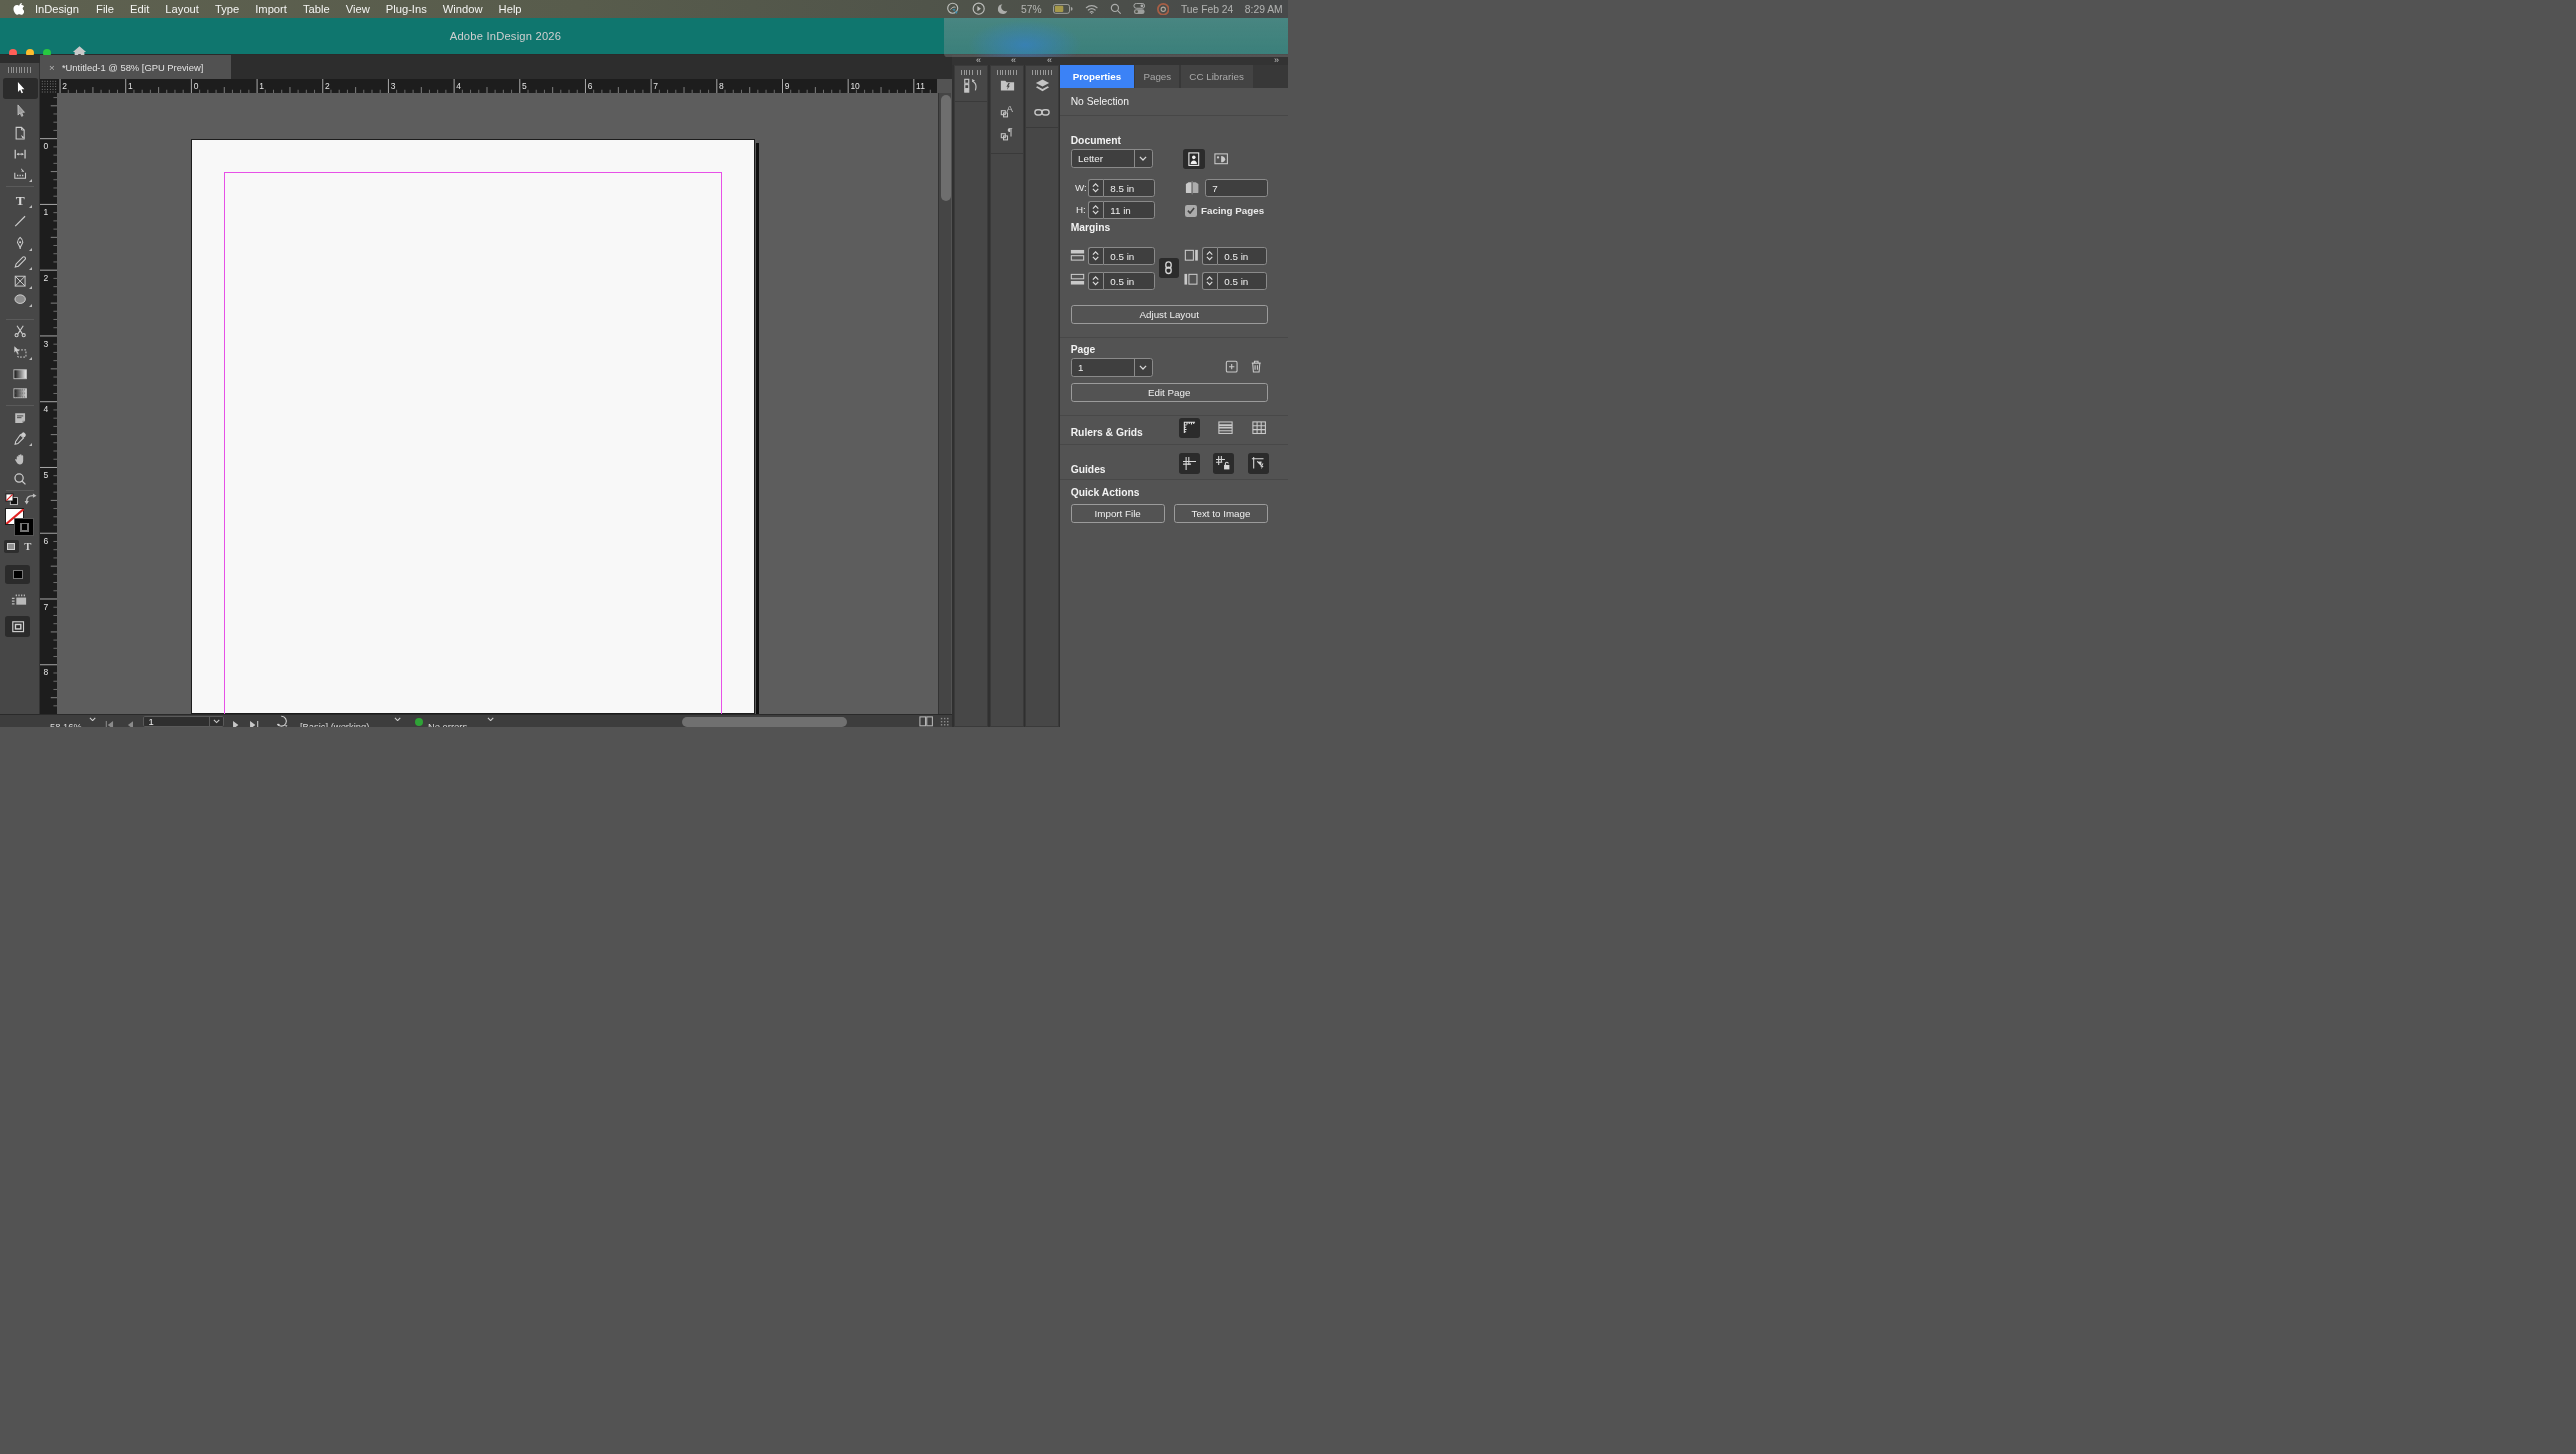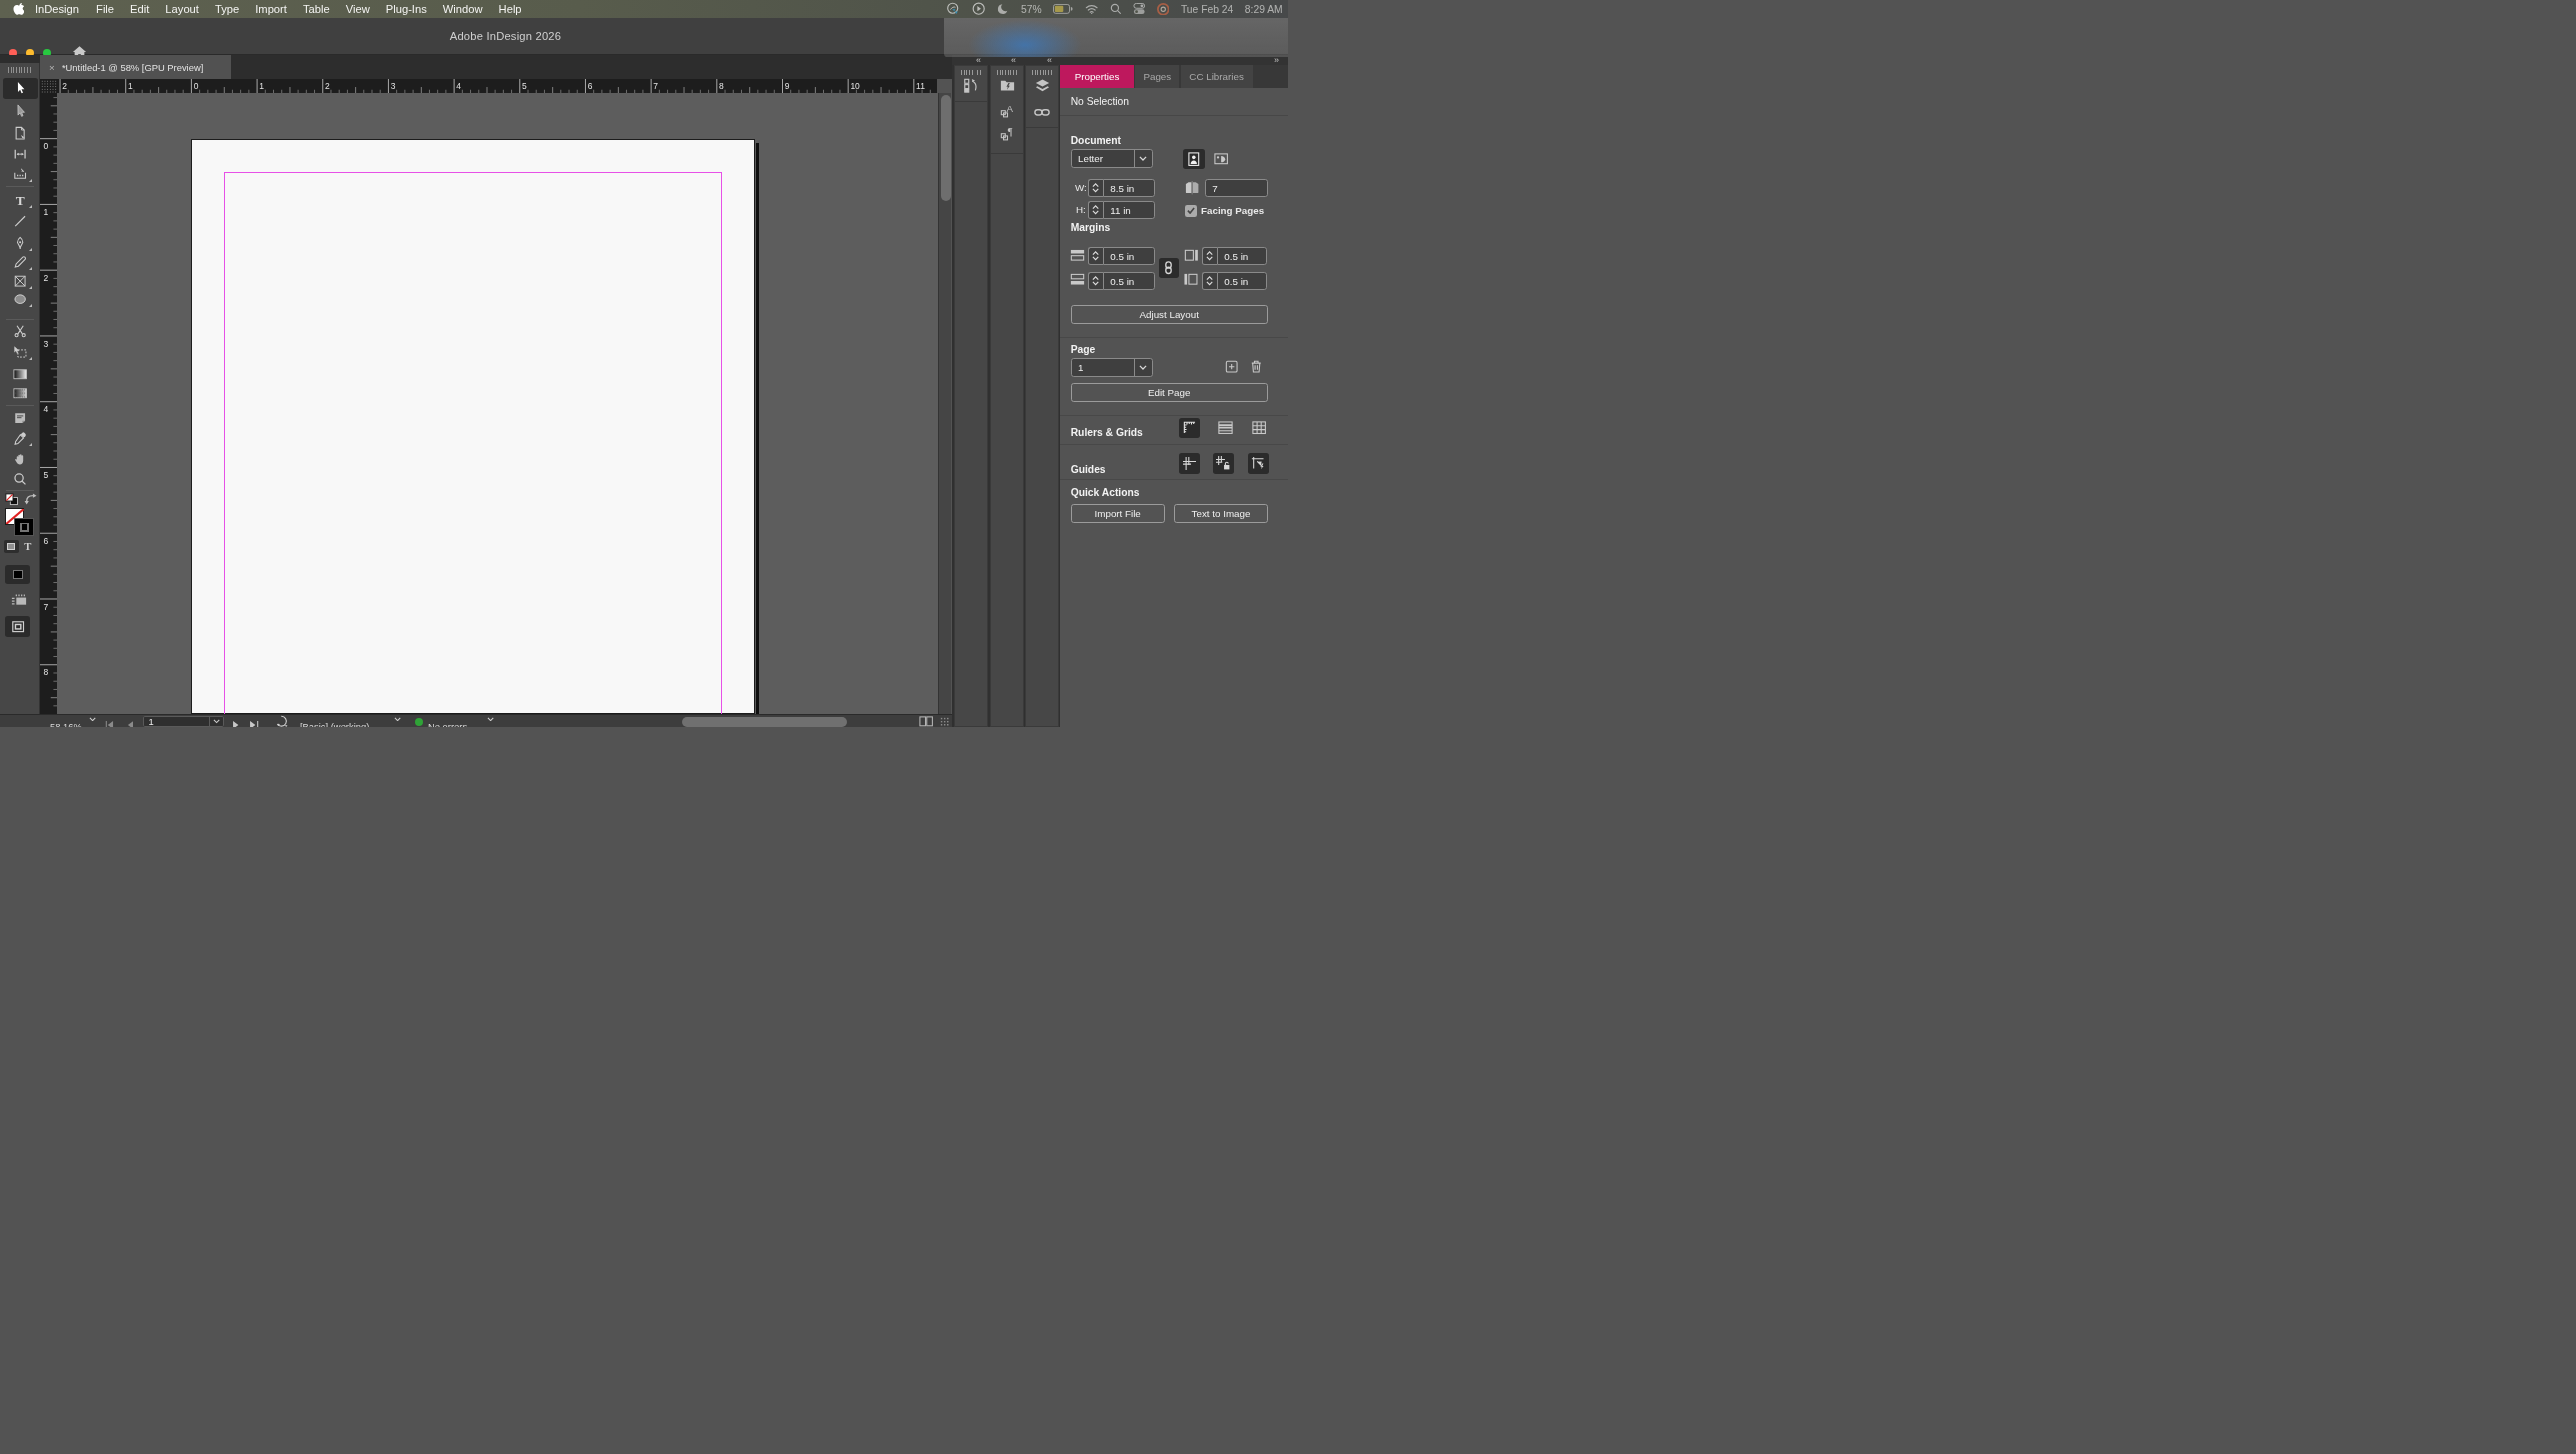--- a/index.html
+++ b/index.html
@@ -13,21 +13,21 @@
   #menubar{left:0;top:0;width:1288px;height:18px;
     background:linear-gradient(90deg,#5e6150 0%,#585c4c 45%,#50544a 72%,#47494a 100%);
     display:flex;align-items:center;color:#f4f4f2;font-size:11.2px;}
   #menubar .mitem{padding:0 8px;line-height:18px;white-space:nowrap}
   #menubar .appname{font-weight:normal;padding:0 9px}
   #apple-logo{margin-left:12.5px;margin-right:1.8px}
   #menu-right{position:absolute;right:5.4px;top:0;height:18px;display:flex;align-items:center;gap:11.6px;opacity:.62}
   #menu-right .txt{font-size:10.3px;color:#f0f0ee}
 
   
-  #titlebar{left:0;top:18px;width:1288px;height:37px;background:#404040;border-bottom:0.9px solid #2a2a2a}
+  #titlebar{left:0;top:18px;width:1288px;height:37px;background:#0f766e;border-bottom:0.9px solid #2a2a2a}
   .tl{width:8px;height:8px;border-radius:50%;position:absolute;top:31px}
   #titlebar .title{position:absolute;left:0;right:277px;top:11.6px;text-align:center;
     font-size:11.2px;color:#cfcfcf;letter-spacing:0.2px}
 
   
   #tabstrip{left:0;top:55px;width:952px;height:24px;background:#2d2d2d}
   #doc-tab{position:absolute;left:40px;top:0;width:191px;height:24px;background:#515151;
     display:flex;align-items:center;gap:7.2px;padding:0 9px;font-size:9.4px;color:#e3e3e3}
   #doc-tab .x{color:#b5b5b5;font-size:9.8px}
   .chev-sm{color:#b9b9b9;font-size:9px;letter-spacing:-0.9px}
@@ -64,21 +64,21 @@
   .dockcol .grip{position:absolute;left:6.3px;top:3.6px;width:20.6px;height:5.4px;
     background:repeating-linear-gradient(90deg,#9a9a9a 0 0.9px,transparent 0.9px 2.7px)}
   .dockicon{position:absolute;left:0;width:100%;display:flex;justify-content:center;color:#c4c4c4}
   .dockdiv{position:absolute;left:0;width:100%;height:0.9px;background:#3a3a3a}
 
   
   #panel{left:1060px;top:65px;width:228px;height:662px;background:#535353}
   #paneltabs{position:absolute;left:0;top:0;width:228px;height:23px;background:#383838;display:flex}
   .ptab{height:23px;display:flex;align-items:center;justify-content:center;font-size:9.8px;
     color:#a9a9a9;background:#434343;margin-right:1.3px}
-  .ptab.active{background:#be185d;color:#fff;font-weight:normal}
+  .ptab.active{background:#3b82f6;color:#fff;font-weight:bold}
   #no-selection{position:absolute;left:0;top:23px;width:228px;height:28px;border-bottom:0.9px solid #474747;
     font-size:10.3px;color:#f2f2f2;display:flex;align-items:center;padding-left:10.7px}
   .shead{position:absolute;left:10.7px;font-size:10.3px;font-weight:bold;color:#f2f2f2}
   .plabel{position:absolute;font-size:9.8px;color:#e8e8e8}
   .pdiv{position:absolute;left:0;width:228px;height:0.9px;background:#484848}
   .fld{position:absolute;background:#3f3f3f;border:0.9px solid #8a8a8a;border-radius:2.7px;
     color:#efefef;font-size:9.8px;display:flex;align-items:center;padding-left:6.3px}
   .fld .caret{position:absolute;right:0;top:0;bottom:0;width:18px;border-left:0.9px solid #8a8a8a;
     display:flex;align-items:center;justify-content:center}
   .stepper{position:absolute;width:15px;background:#3f3f3f;border:0.9px solid #8a8a8a;border-radius:2.7px 0 0 2.7px;

